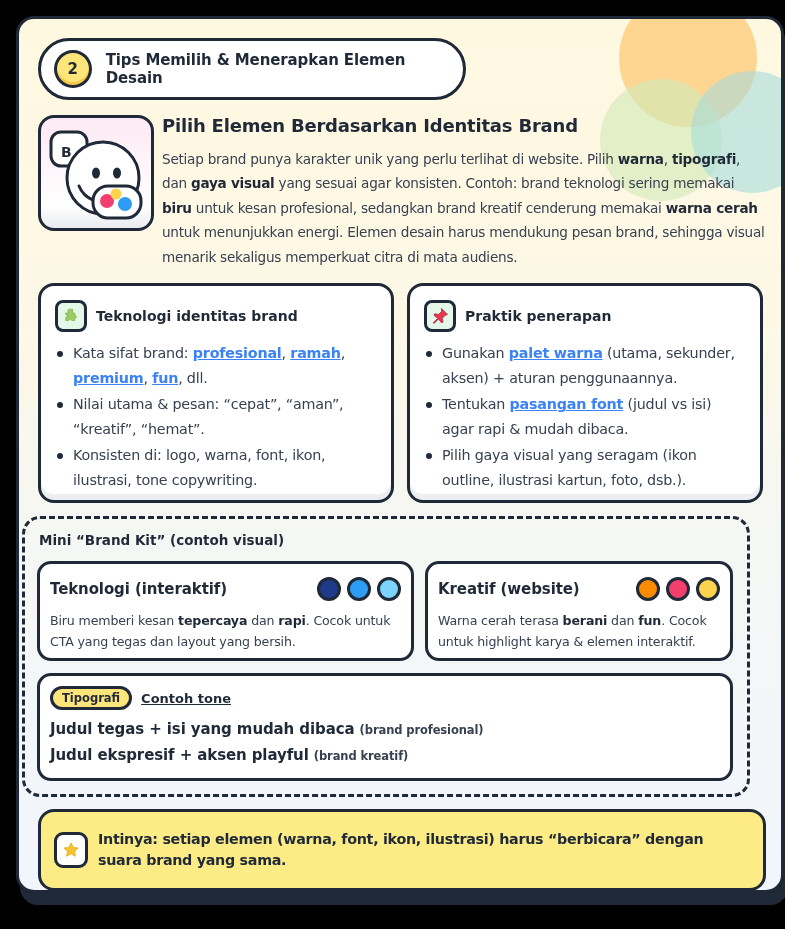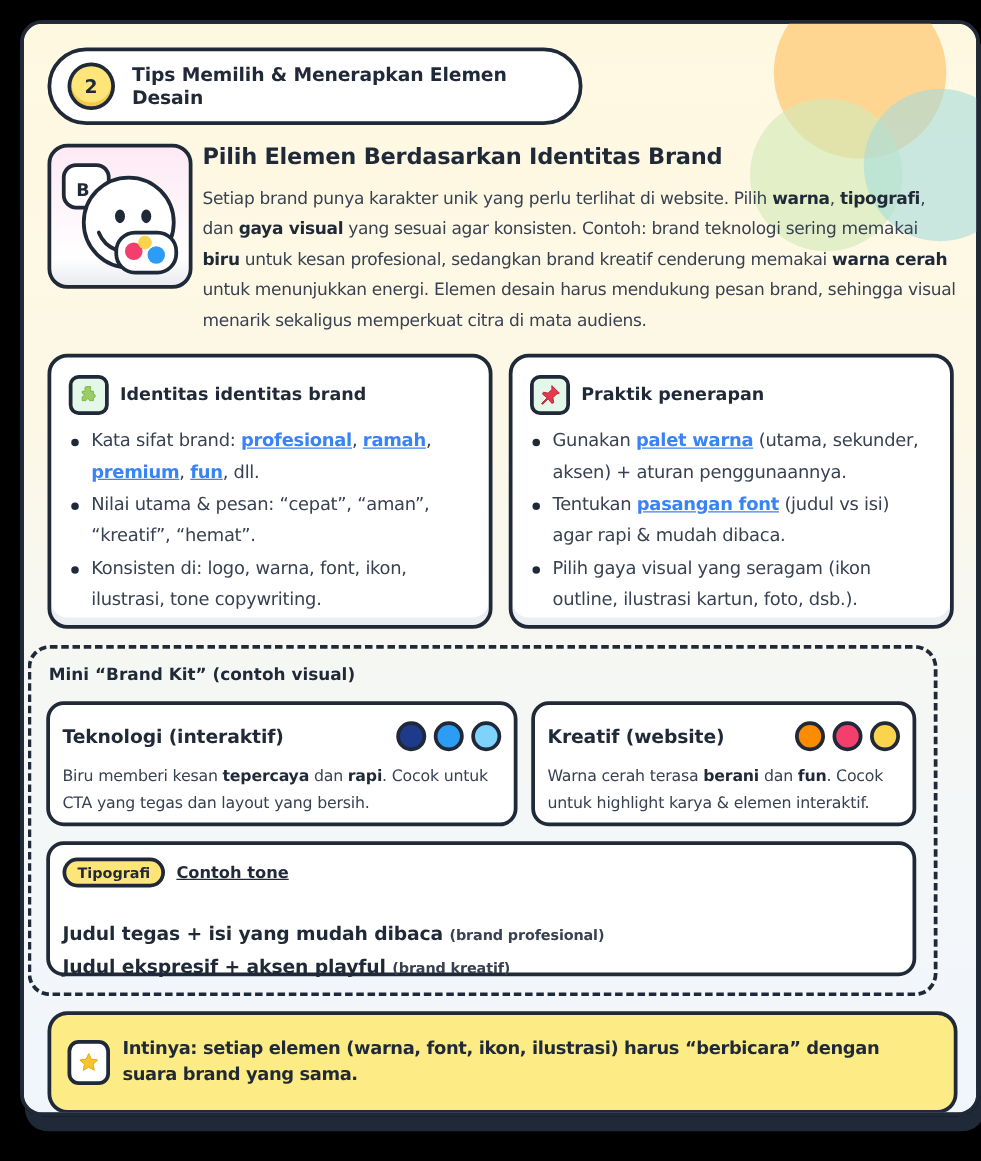--- a/index.html
+++ b/index.html
@@ -95,21 +95,21 @@
       position: absolute; left: 12px; top: 154px; width: 696px; height: 108px;
       border: 3px solid #1f2937; border-radius: 14px; background: #fff;
       padding: 10px 10px 0 10px;
     }
     .typo-head { display: flex; align-items: center; }
     .tag {
       border: 3px solid #1f2937; border-radius: 14px; background: #fde57a;
       padding: 2px 9px; font-weight: bold; font-size: 11.5px;
     }
     .typo-sub { margin-left: 9px; font-weight: bold; font-size: 13px; text-decoration: underline; }
-    .typo-line { margin-top: 28px; font-weight: bold; font-size: 15px; letter-spacing: -0.1px; }
+    .typo-line { margin-top: 10px; font-weight: bold; font-size: 15px; letter-spacing: -0.1px; }
     .typo-line + .typo-line { margin-top: 8px; }
     .typo-line small { font-size: 11.5px; color: #374151; font-weight: bold; }
 
     
     .note {
       position: absolute; left: 19px; top: 790px; width: 728px; height: 82px;
       border: 3px solid #1f2937; border-radius: 16px; background: #fdec85;
       display: flex; align-items: center; padding-left: 13px;
     }
     .note-icon {
@@ -149,21 +149,21 @@
   <div class="intro-title">Pilih Elemen Berdasarkan Identitas Brand</div>
   <p class="intro-text"><span>Setiap brand punya karakter unik yang perlu terlihat di website. Pilih </span><b>warna</b><span>, </span><b>tipografi</b><span>, dan </span><b>gaya visual</b><span> yang sesuai agar konsisten. Contoh: brand teknologi sering memakai </span><b>biru</b><span> untuk kesan profesional, sedangkan brand kreatif cenderung memakai </span><b>warna cerah</b><span> untuk menunjukkan energi. Elemen desain harus mendukung pesan brand, sehingga visual menarik sekaligus memperkuat citra di mata audiens.</span></p>
 
   <div class="box left">
     <div class="box-head">
       <div class="box-icon">
         <svg width="18" height="18" viewBox="0 0 24 24">
             <path d="M10 3h4v3a2 2 0 1 0 0 0h0v2h3v3a2 2 0 1 1 0 4v0 3h-4a2 2 0 1 0-4 0H5v-4a2 2 0 1 0 0-4V8h3V6a2 2 0 0 1 2-3z" fill="#9ccc65" stroke="#7cb342" stroke-width="1"></path>
           </svg>
       </div>
-      <div class="box-title">Identitas identitas brand</div>
+      <div class="box-title">Teknologi identitas brand</div>
     </div>
     <ul>
         <li><span>Kata sifat brand: </span><b>profesional</b><span>, </span><b>ramah</b><span>, </span><b>premium</b><span>, </span><b>fun</b><span>, dll.</span></li>
         <li><span>Nilai utama &amp; pesan: “cepat”, “aman”, “kreatif”, “hemat”.</span></li>
         <li><span>Konsisten di: logo, warna, font, ikon, ilustrasi, tone copywriting.</span></li>
       </ul>
   </div>
 
   <div class="box right">
     <div class="box-head">

